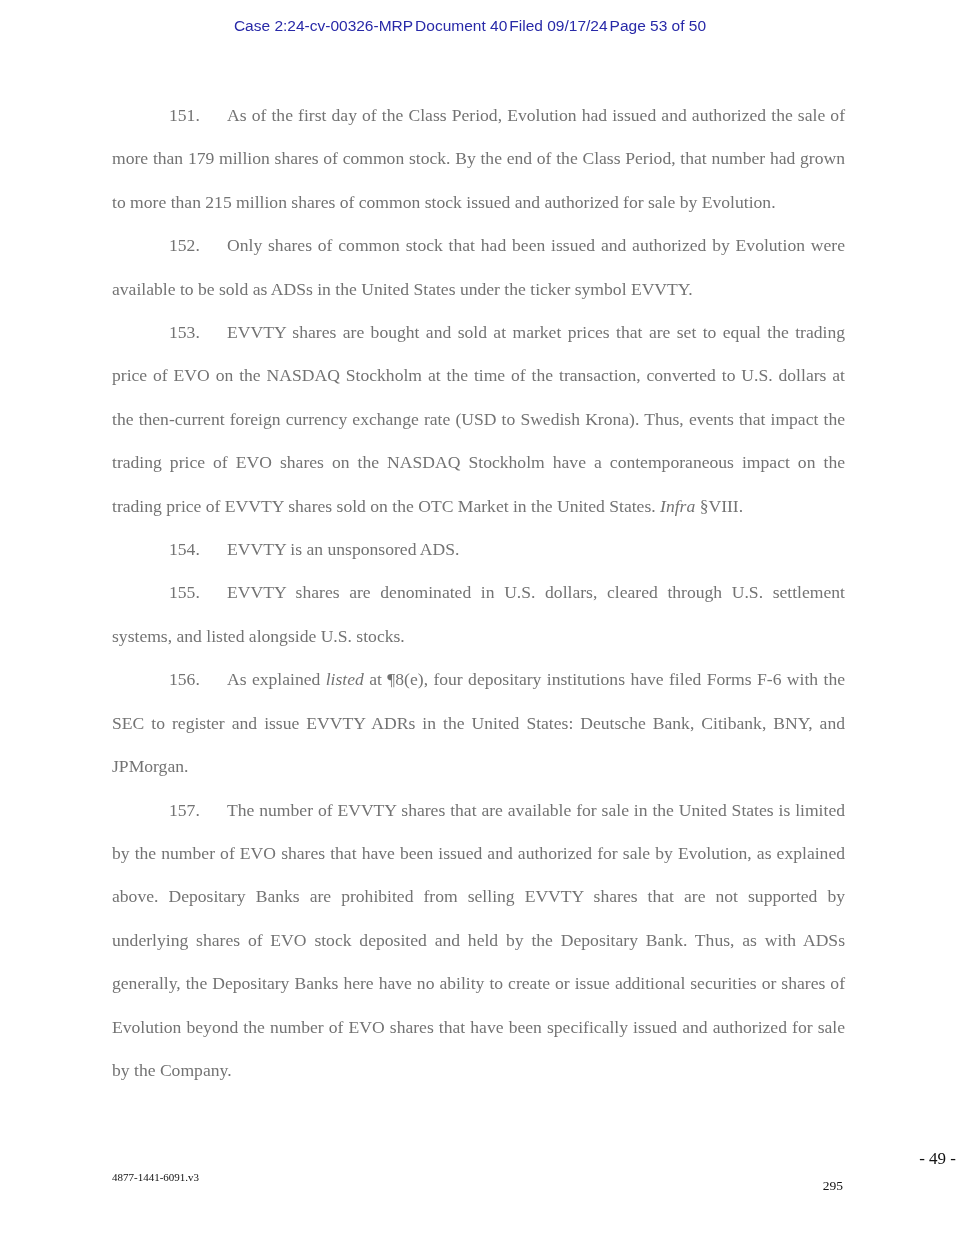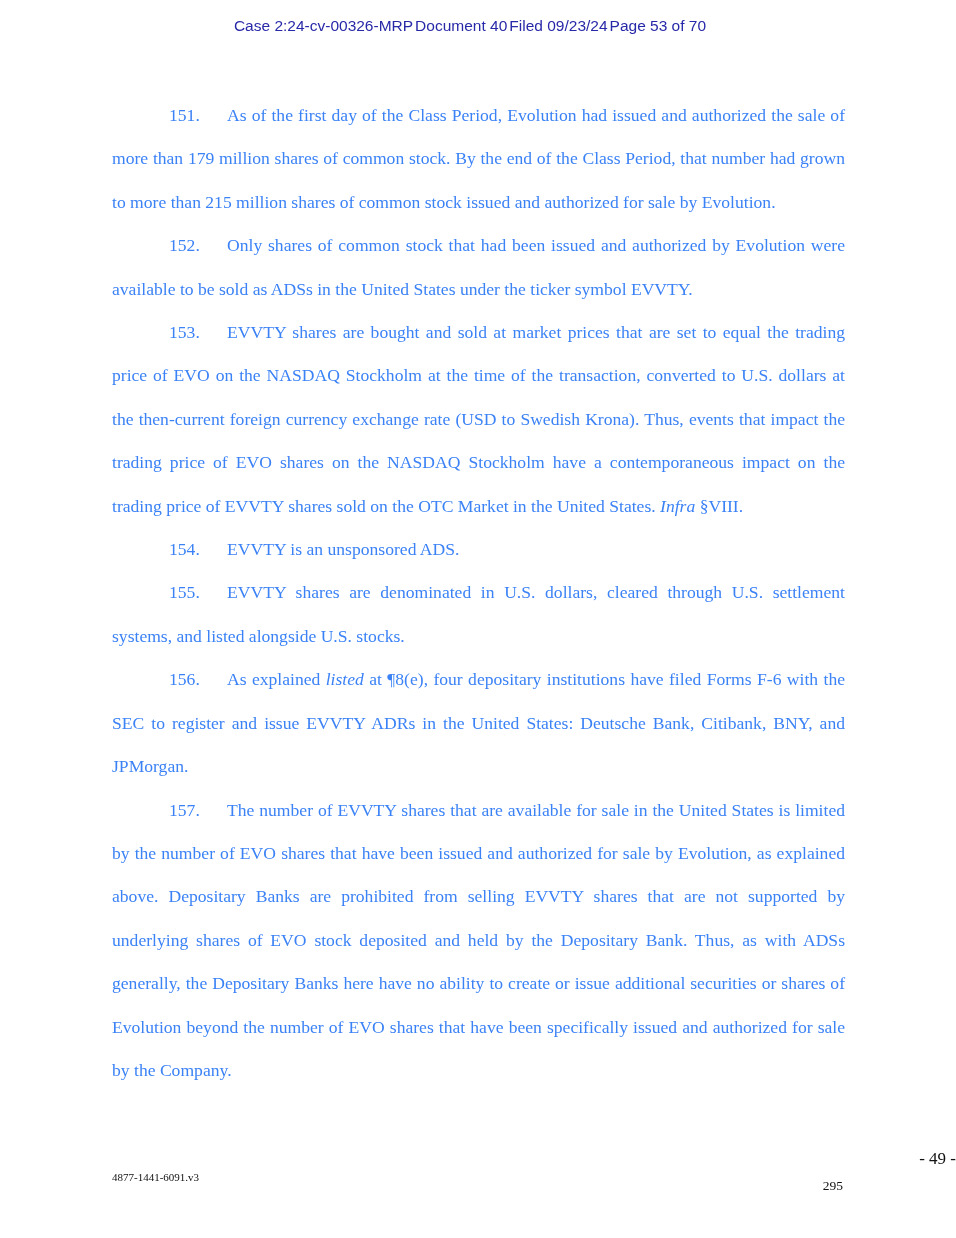--- a/index.html
+++ b/index.html
@@ -24,21 +24,21 @@
     white-space: nowrap;
   }
   .content {
     position: absolute;
     top: 94px;
     left: 112px;
     width: 733px;
     font-family: "Liberation Serif", serif;
     font-size: 17.6px;
     line-height: 43.4px;
-    color: #3b82f6;
+    color: #737373;
     text-align: justify;
   }
   .content p {
     margin: 0;
     text-indent: 57px;
   }
   .pnum {
     display: inline-block;
     width: 58px;
     text-indent: 0;
@@ -69,22 +69,22 @@
     font-size: 13.5px;
     color: #111111;
   }
 </style>
 </head>
 <body>
 
 <div class="court-header">
   <span>Case 2:24-cv-00326-MRP</span>
     <span>Document 40</span>
-    <span>Filed 09/23/24</span>
-    <span>Page 53 of 70</span>
+    <span>Filed 09/17/24</span>
+    <span>Page 53 of 50</span>
 </div>
 
 <div class="content">
   <p><span class="pnum">151.</span><span>As of the first day of the Class Period, Evolution had issued and authorized the sale of more than 179 million shares of common stock.  By the end of the Class Period, that number had grown to more than 215 million shares of common stock issued and authorized for sale by Evolution.</span></p>
   <p><span class="pnum">152.</span><span>Only shares of common stock that had been issued and authorized by Evolution were available to be sold as ADSs in the United States under the ticker symbol EVVTY.</span></p>
   <p><span class="pnum">153.</span><span>EVVTY shares are bought and sold at market prices that are set to equal the trading price of EVO on the NASDAQ Stockholm at the time of the transaction, converted to U.S. dollars at the then-current foreign currency exchange rate (USD to Swedish Krona).  Thus, events that impact the trading price of EVO shares on the NASDAQ Stockholm have a contemporaneous impact on the trading price of EVVTY shares sold on the OTC Market in the United States.  </span><i>Infra</i><span> §VIII.</span></p>
   <p><span class="pnum">154.</span><span>EVVTY is an unsponsored ADS.</span></p>
   <p><span class="pnum">155.</span><span>EVVTY shares are denominated in U.S. dollars, cleared through U.S. settlement systems, and listed alongside U.S. stocks.</span></p>
   <p><span class="pnum">156.</span><span>As explained </span><i>listed</i><span> at ¶8(e), four depositary institutions have filed Forms F-6 with the SEC to register and issue EVVTY ADRs in the United States: Deutsche Bank, Citibank, BNY, and JPMorgan.</span></p>
   <p><span class="pnum">157.</span><span>The number of EVVTY shares that are available for sale in the United States is limited by the number of EVO shares that have been issued and authorized for sale by Evolution, as explained above.  Depositary Banks are prohibited from selling EVVTY shares that are not supported by underlying shares of EVO stock deposited and held by the Depositary Bank.  Thus, as with ADSs generally, the Depositary Banks here have no ability to create or issue additional securities or shares of Evolution beyond the number of EVO shares that have been specifically issued and authorized for sale by the Company.</span></p>

